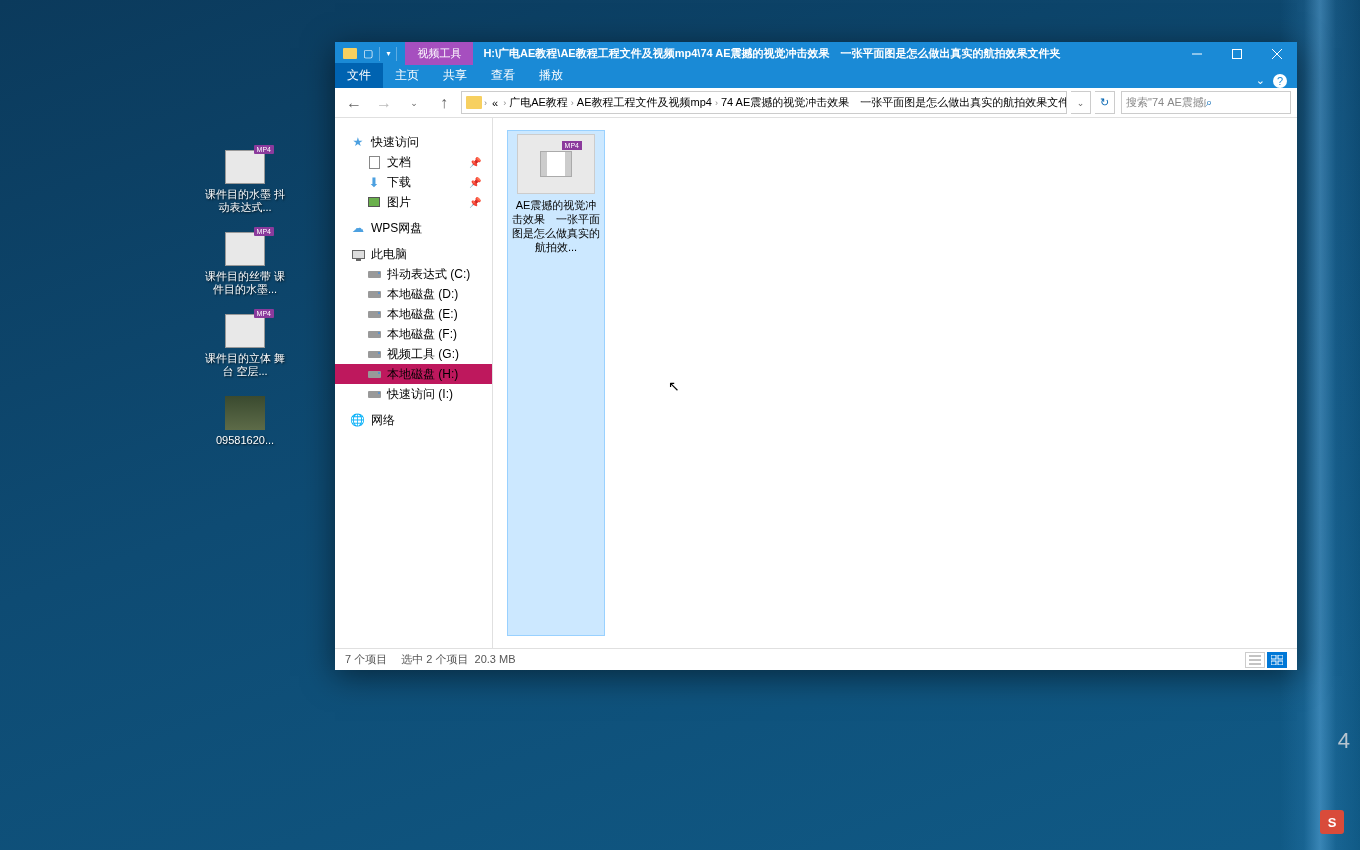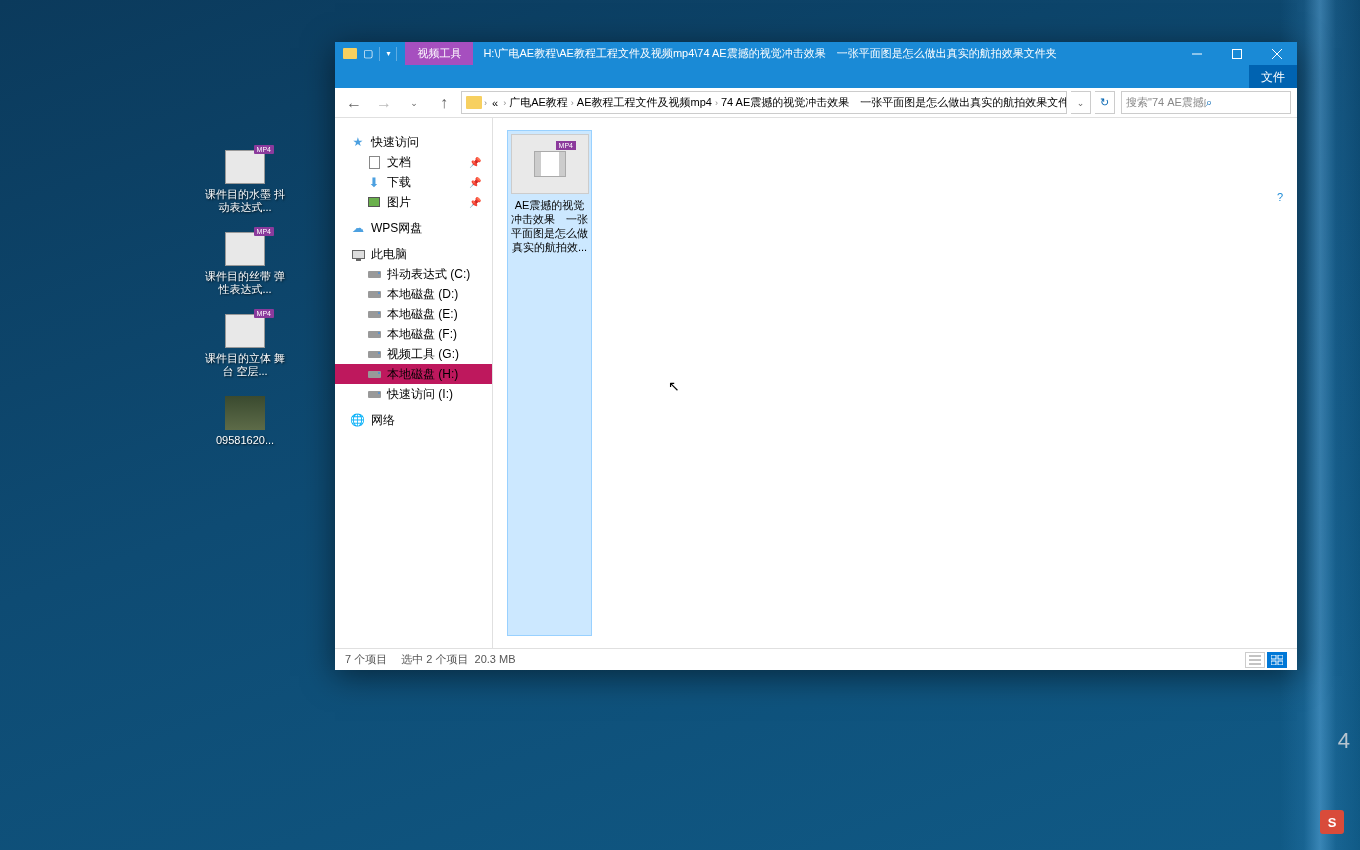--- a/index.html
+++ b/index.html
@@ -15,25 +15,25 @@
 .di-thumb.img { background:linear-gradient(#3a4a2f,#5d6b48); border:none; }
 .di-label { color:#fff; font-size:11px; text-align:center; line-height:13px; text-shadow:1px 1px 2px rgba(0,0,0,.8); }
 
 .win { position:absolute; left:335px; top:42px; width:962px; height:628px; background:#fff;
   box-shadow:0 6px 30px rgba(0,0,0,.5); display:flex; flex-direction:column; }
 .titlebar { height:23px; background:#1a8ad6; display:flex; align-items:center; color:#fff; font-size:11px; }
 .tb-icons { display:flex; gap:6px; padding:0 8px; align-items:center; }
 .tb-folder { width:14px; height:11px; background:#f7d060; border-radius:1px; }
 .tb-sep { width:1px; height:14px; background:rgba(255,255,255,.3); }
 .tb-tool { padding:0 12px; height:100%; background:#a64fbf; display:flex; align-items:center; }
-.tb-path { flex:1; padding:0 10px; white-space:nowrap; overflow:hidden; }
+.tb-path { flex:1; padding:0 10px; white-space:nowrap; overflow:hidden;font-weight:bold; }
 .tb-ctrl { display:flex; height:100%; }
 .tb-btn { width:40px; display:flex; align-items:center; justify-content:center; cursor:pointer; }
 
-.ribbon-tabs { height:23px; background:#1a8ad6; display:flex; align-items:flex-end; font-size:12px;flex-direction:column; }
+.ribbon-tabs { height:23px; background:#1a8ad6; display:flex; align-items:flex-end; font-size:12px; }
 .rtab { padding:4px 12px; color:#fff; cursor:pointer; }
 .rtab.active { background:#0063b1; }
 .ribbon-right { margin-left:auto; display:flex; gap:8px; padding-right:10px; color:#fff; }
 
 .addrbar { height:30px; background:#fff; border-bottom:1px solid #e0e0e0; display:flex; align-items:center; padding:3px 6px; gap:4px; }
 .nav-btn { width:26px; height:24px; display:flex; align-items:center; justify-content:center; cursor:pointer; color:#666; border-radius:2px; }
 .addr-box { flex:1; height:23px; border:1px solid #ccc; display:flex; align-items:center; font-size:11px; padding:0 4px; gap:2px; overflow:hidden; }
 .folder-mini { width:16px; height:13px; background:#f7d060; border-radius:1px; flex-shrink:0; }
 .crumb { cursor:pointer; padding:2px 3px; white-space:nowrap; }
 .csep { color:#888; font-size:9px; }
@@ -54,21 +54,21 @@
 .ico-dl { color:#4ca0e0; font-size:13px; }
 .ico-pic { width:12px; height:10px; background:#6ab04c; border:1px solid #555; }
 .ico-cloud { color:#4ca0e0; font-size:12px; }
 .ico-pc { width:13px; height:9px; border:1px solid #666; background:#ddd; position:relative; }
 .ico-pc::after { content:""; position:absolute; bottom:-3px; left:3px; width:5px; height:2px; background:#666; }
 .ico-drive { width:13px; height:7px; background:#999; border-radius:1px; position:relative; }
 .ico-drive::after { content:""; position:absolute; top:1px; right:1px; width:2px; height:2px; background:#4a90d9; border-radius:50%; }
 .ico-net { color:#4ca0e0; font-size:12px; }
 
 .content { flex:1; padding:12px 14px; display:flex; align-wrap:wrap; gap:10px; align-content:flex-start; position:relative; }
-.file { width:85px; cursor:pointer; padding:3px; border:1px solid transparent; }
+.file { width:98px; cursor:pointer; padding:3px; border:1px solid transparent; }
 .file.sel { background:#cce8ff; border-color:#99d1ff; }
 .file-thumb { width:78px; height:60px; background:#f4f4f4; border:1px solid #ccc; margin:0 auto 4px; position:relative;
   display:flex; align-items:center; justify-content:center; }
 .file-thumb.mp4big { background:#e9e9e9; }
 .file-thumb.mp4big::before { content:""; width:30px; height:24px; background:#fff; border:1px solid #aaa;
   box-shadow:inset -6px 0 0 #ccc, inset 6px 0 0 #ccc; }
 .file-thumb.mp4big::after { content:"MP4"; position:absolute; top:6px; right:12px; background:#8b3a9c; color:#fff;
   font-size:7px; padding:1px 3px; }
 .file-thumb.jif { background:#2a2a2a; width:78px; height:36px; margin-top:24px; }
 .file-thumb.jif::before { content:""; position:absolute; inset:8px 10px; background:linear-gradient(#4a5a3a,#6a7a4f); }
@@ -94,21 +94,21 @@
 
   <div class="desktop-icons" id="desk-icons">
       <div class="di">
         <div class="di-thumb mp4"></div>
         <div class="di-label">课件目的水墨
 抖动表达式...</div>
       </div>
       <div class="di">
         <div class="di-thumb mp4"></div>
         <div class="di-label">课件目的丝带
-弹性表达式...</div>
+课件目的水墨...</div>
       </div>
       <div class="di">
         <div class="di-thumb mp4"></div>
         <div class="di-label">课件目的立体
 舞台 空层...</div>
       </div>
       <div class="di">
         <div class="di-thumb img"></div>
         <div class="di-label">09581620...</div>
       </div>

